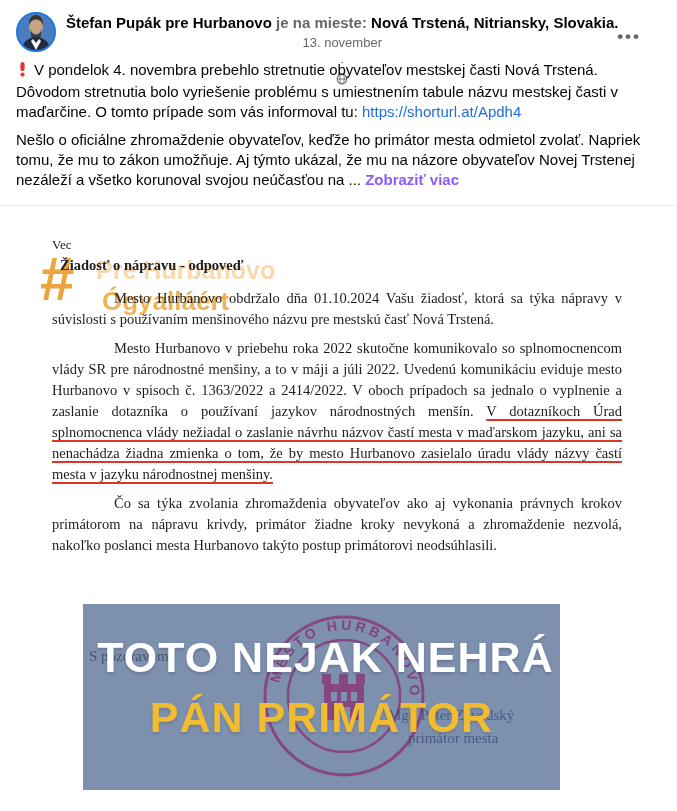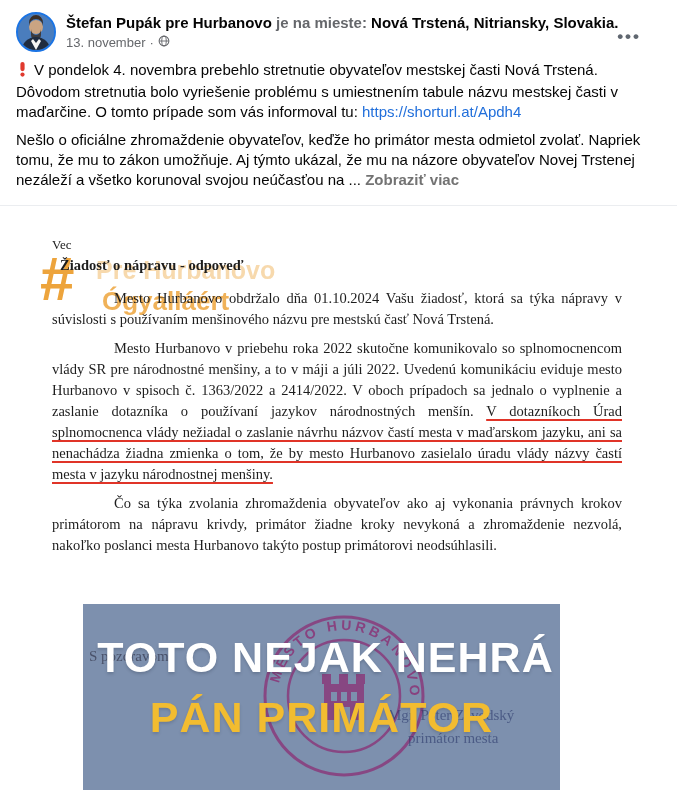--- a/index.html
+++ b/index.html
@@ -12,32 +12,32 @@
   
   .header { position:absolute; top:12px; left:16px; right:16px; display:flex; }
   .avatar {
     width:40px; height:40px; border-radius:50%; flex:0 0 40px;
     border:2px solid #1b74e4; overflow:hidden; background:#4a7dbd; cursor:pointer;
   }
   .header-text { margin-left:10px; padding-top:1px; }
   .name-line { font-size:15px; color:#050505; line-height:19px; }
   .author, .loc { font-weight:700; cursor:pointer; }
   .ctx { color:#65676b; font-weight:700; }
-  .sub-line { font-size:13px; color:#65676b; display:flex; align-items:flex-start; gap:4px; margin-top:3px; }
+  .sub-line { font-size:13px; color:#65676b; display:flex; align-items:center; gap:4px; margin-top:3px;flex-direction:column; }
   .timestamp { cursor:pointer; }
   .options {
     position:absolute; right:12px; top:10px; color:#606770; font-size:17px;
     letter-spacing:2px; font-weight:700; padding:6px 8px; cursor:pointer; line-height:1;
   }
   
   .post-body { position:absolute; top:60px; left:16px; right:16px; font-size:15px; line-height:20px; color:#050505; }
   .post-body p { margin:0 0 8px; }
   .excl-icon { display:inline-block; vertical-align:-2px; margin-right:5px; }
   a.link { color:#216fdb; text-decoration:none; cursor:pointer; }
-  .see-more { font-weight:600; color:#737373; cursor:pointer; }
+  .see-more { font-weight:600; color:#8b5cf6; cursor:pointer; }
   
   .attachment {
     position:absolute; top:205px; left:0; width:677px; height:590px;
     background:#fff; border-top:1px solid #ebedf0; cursor:pointer;
   }
   .doc-text {
     position:absolute; top:30px; left:52px; width:570px; z-index:2;
     font-family:"Liberation Serif", serif; color:#1d1d1d;
     font-size:14.5px; line-height:21px; text-align:justify;
   }

